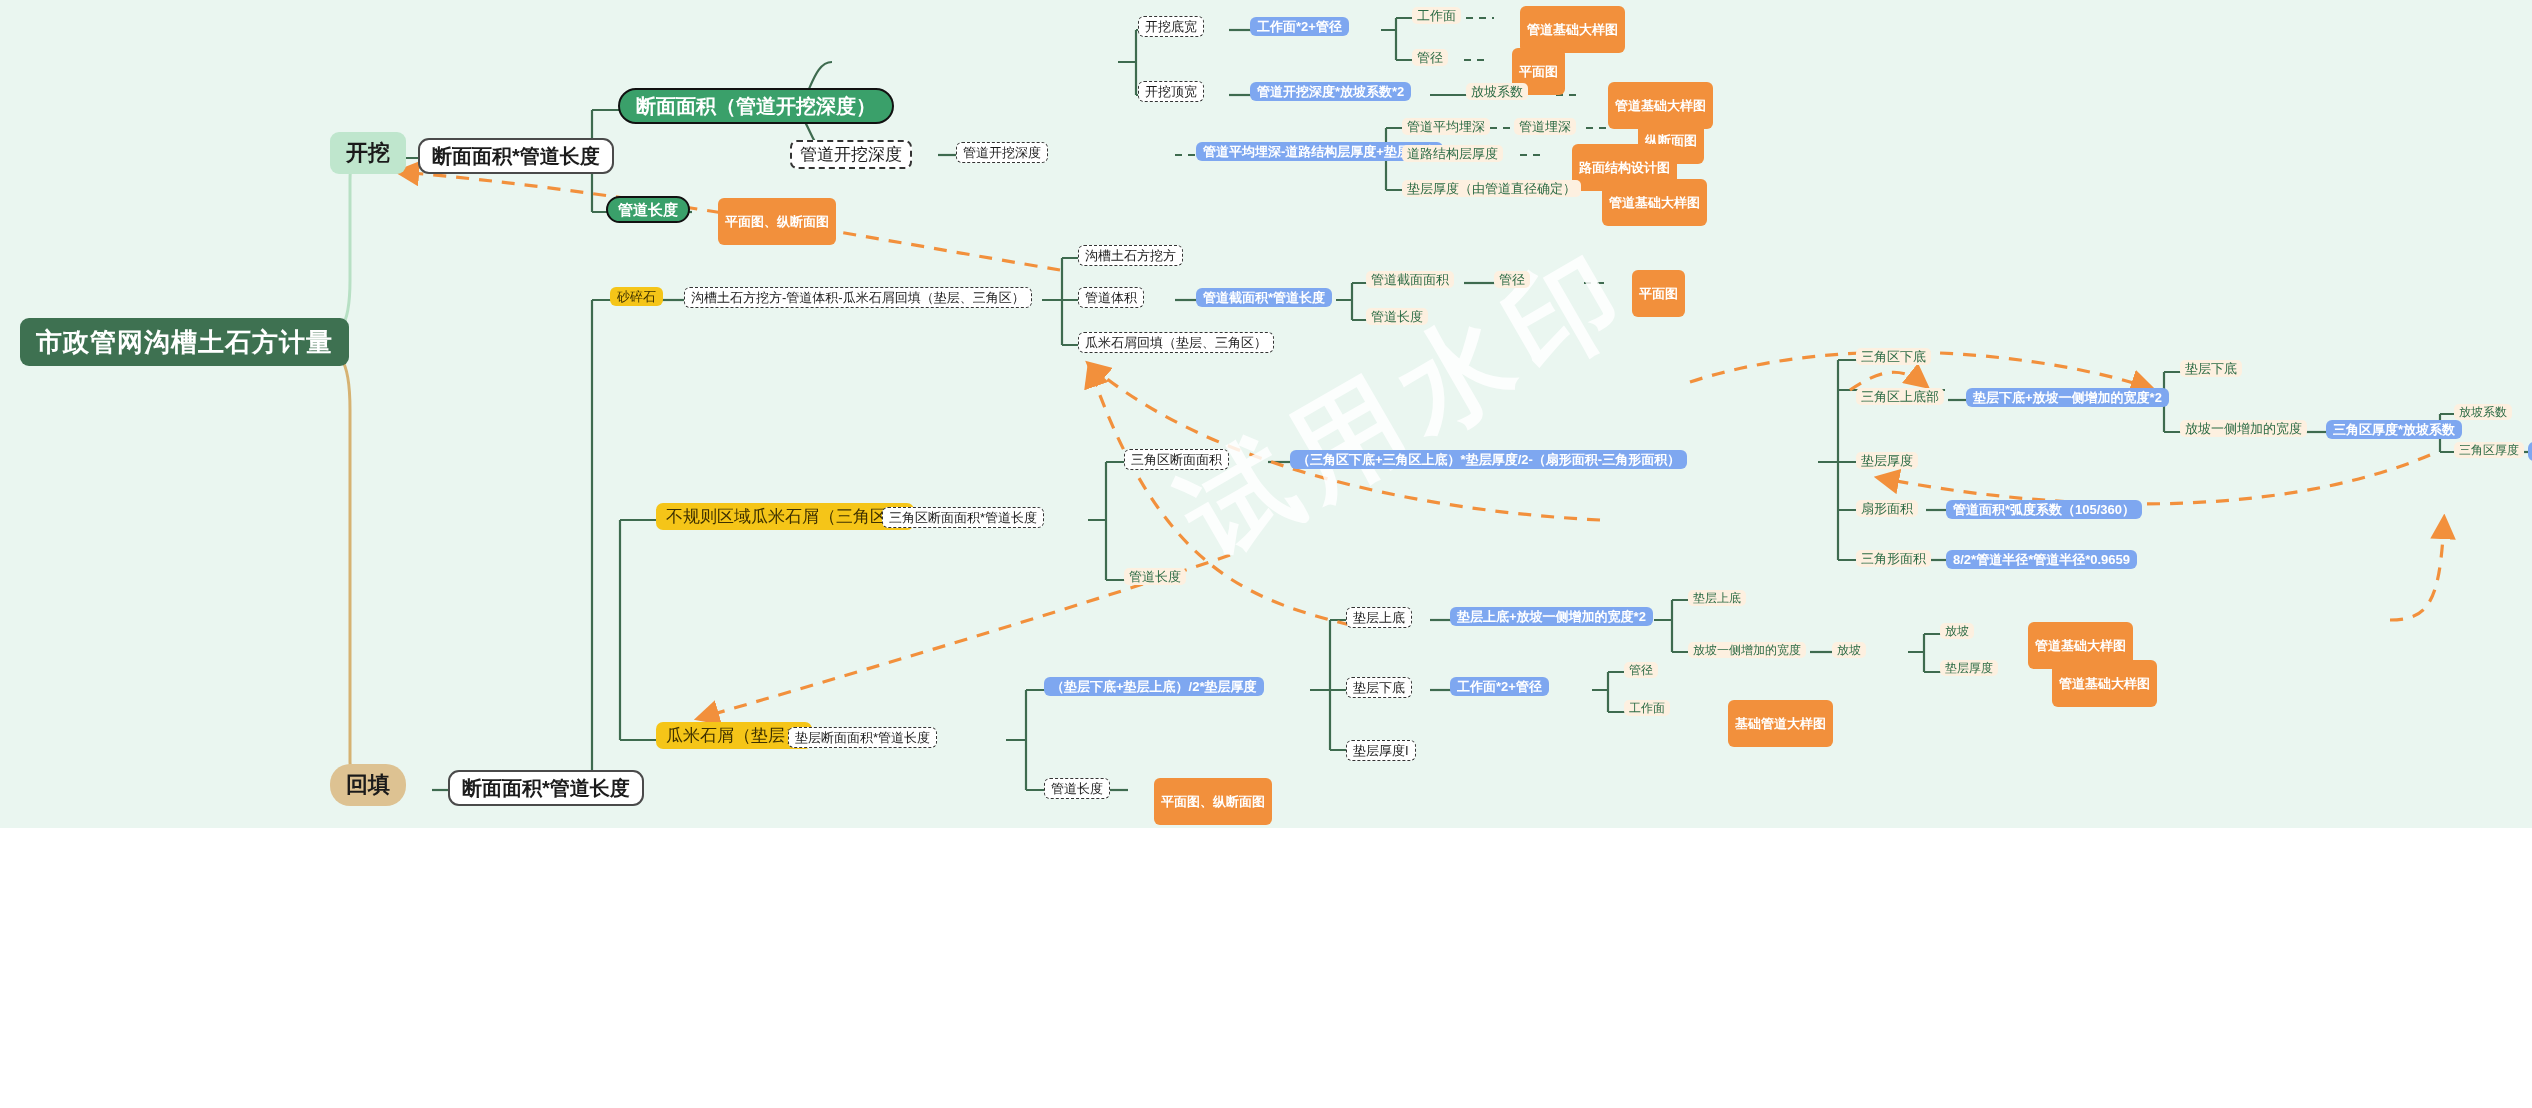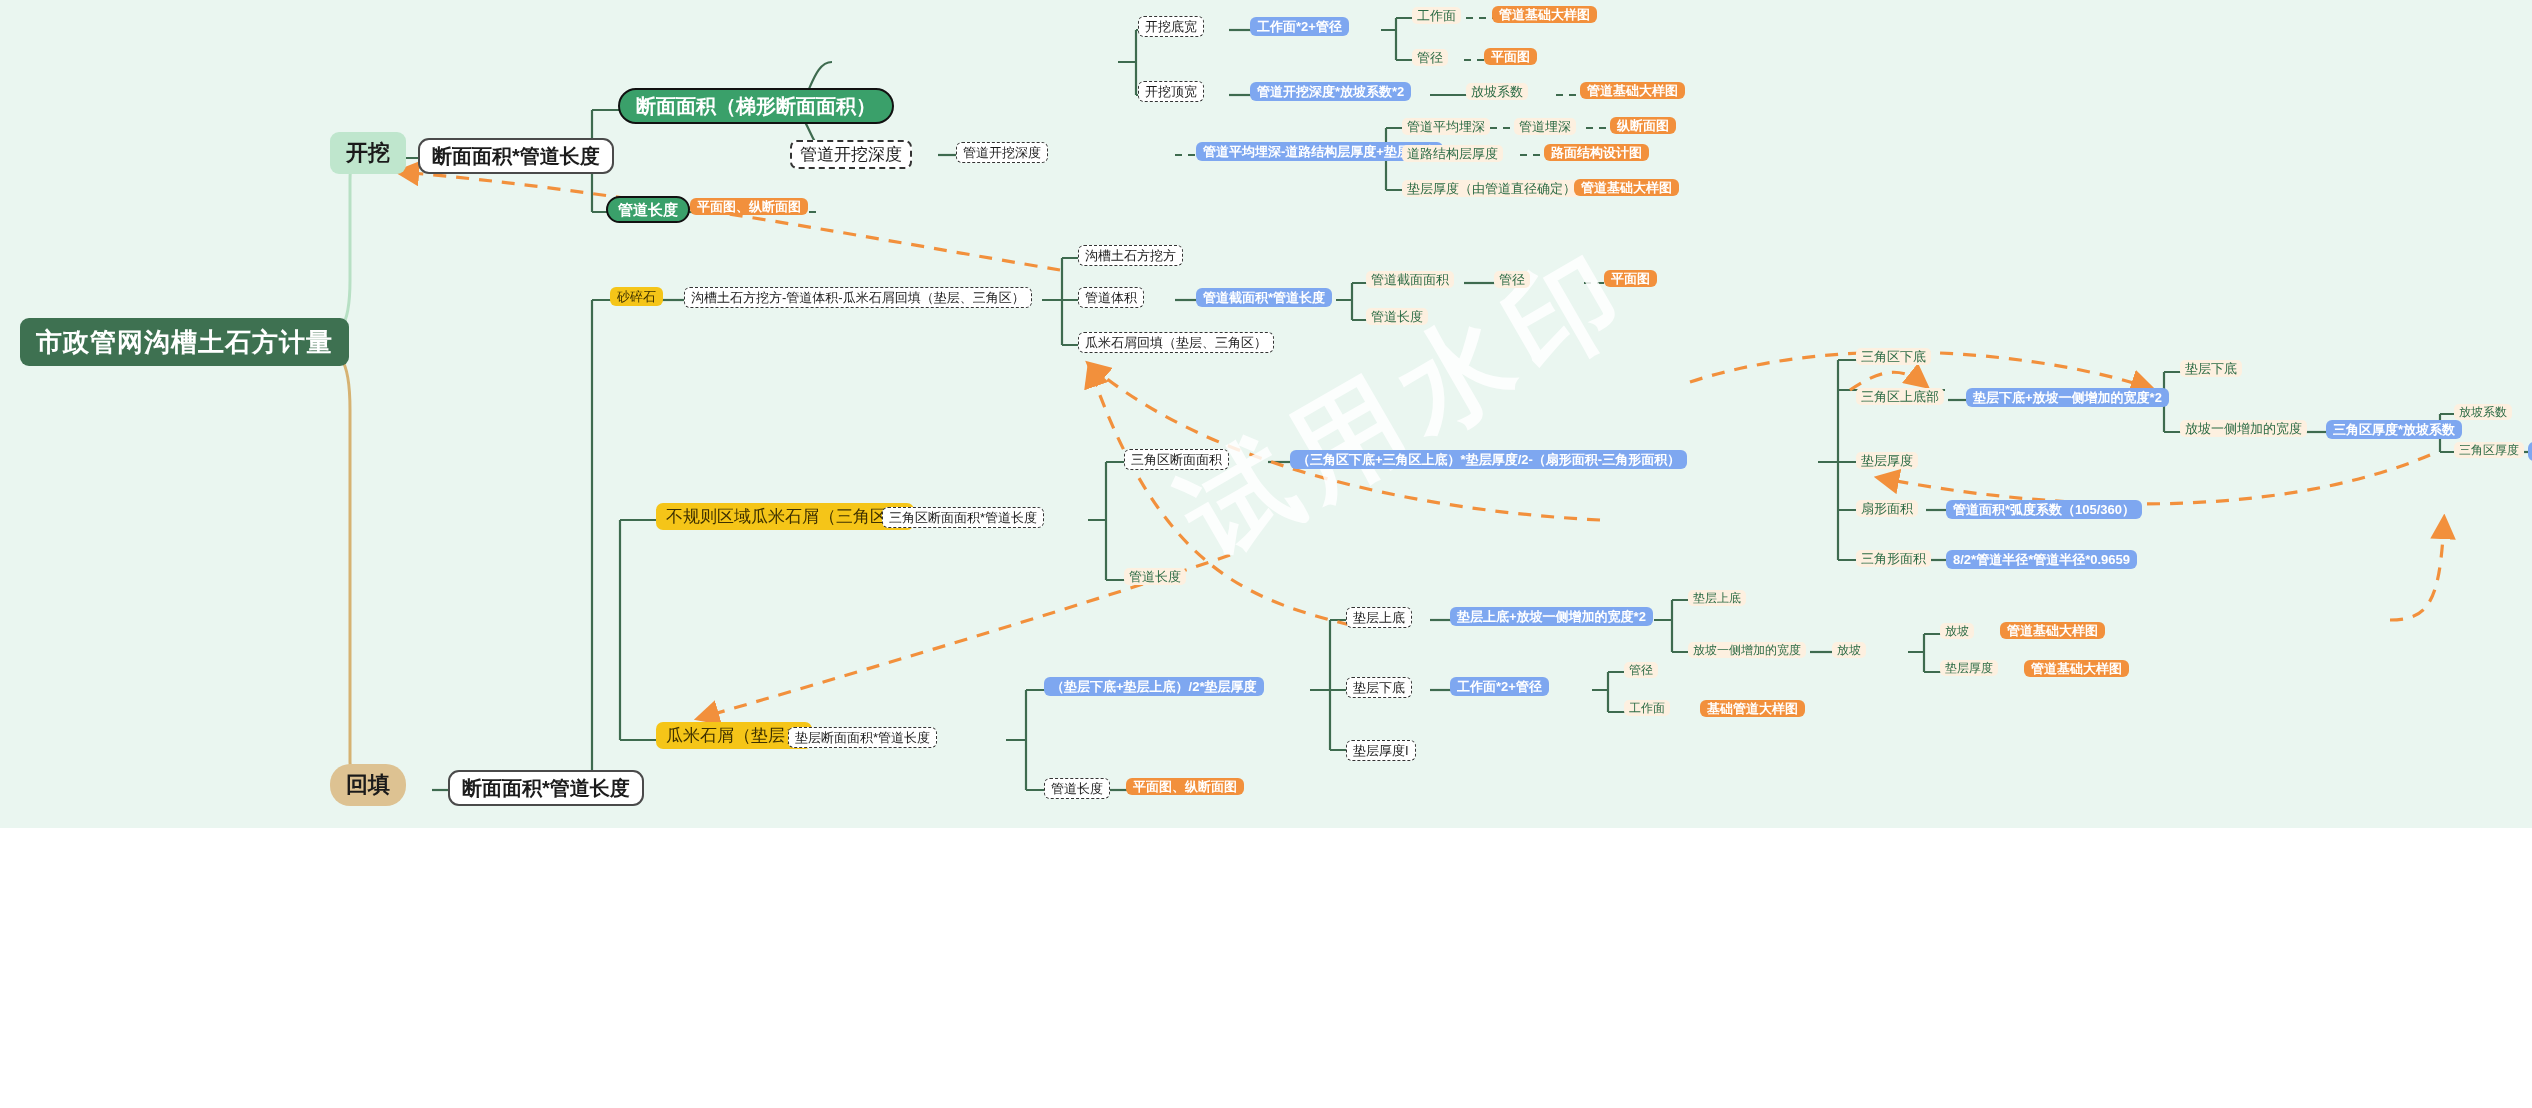--- a/index.html
+++ b/index.html
@@ -54,21 +54,21 @@
   .n-dashed-green{
     background:#ffffff;color:#2e6b46;font-size:17px;
     border:2px dashed #333333;border-radius:7px;padding:4px 8px;
   }
   .n-blue-sm{
     background:#7ea7f0;color:#ffffff;font-weight:bold;font-size:13px;
     border-radius:6px;padding:3px 7px;
   }
   .n-orange-sm{
     background:#f2903c;color:#ffffff;font-weight:bold;font-size:13px;
-    border-radius:6px;padding:2px 7px;
+    border-radius:6px;padding:17px 7px;margin-left:28px;
   }
   
   .n-yellow{
     background:#f5c518;color:#3d3000;font-weight:normal;font-size:17px;
     border-radius:7px;padding:5px 10px;
   }
   .n-yellow-sm{
     background:#f5c518;color:#3d3000;font-size:13px;
     border-radius:6px;padding:3px 7px;
   }
@@ -220,21 +220,21 @@
   </svg>
 
   <div class="watermark" style="left:1160px;top:330px;">试用水印</div>
 
   <div class="node n-root" style="left:20px;top:318px;">市政管网沟槽土石方计量</div>
 
   <div class="node n-l1green" style="left:330px;top:132px;">开挖</div>
   <div class="node n-l1tan" style="left:330px;top:764px;">回填</div>
 
   <div class="node n-outline" style="left:418px;top:138px;">断面面积*管道长度</div>
-  <div class="node n-greenpill" style="left:618px;top:88px;">断面面积（梯形断面面积）</div>
+  <div class="node n-greenpill" style="left:618px;top:88px;">断面面积（管道开挖深度）</div>
   <div class="node n-greenpill-sm" style="left:606px;top:196px;">管道长度</div>
   <div class="node n-orange-sm" style="left:690px;top:198px;">平面图、纵断面图</div>
 
   <div class="node n-dashed" style="left:790px;top:140px;">管道开挖深度</div>
 
   <div class="node n-dashed-sm" style="left:1138px;top:16px;">开挖底宽</div>
   <div class="node n-dashed-sm" style="left:1138px;top:81px;">开挖顶宽</div>
 
   <div class="node n-blue-sm" style="left:1250px;top:17px;">工作面*2+管径</div>
   <div class="node n-plain-sm" style="left:1412px;top:7px;">工作面</div>

